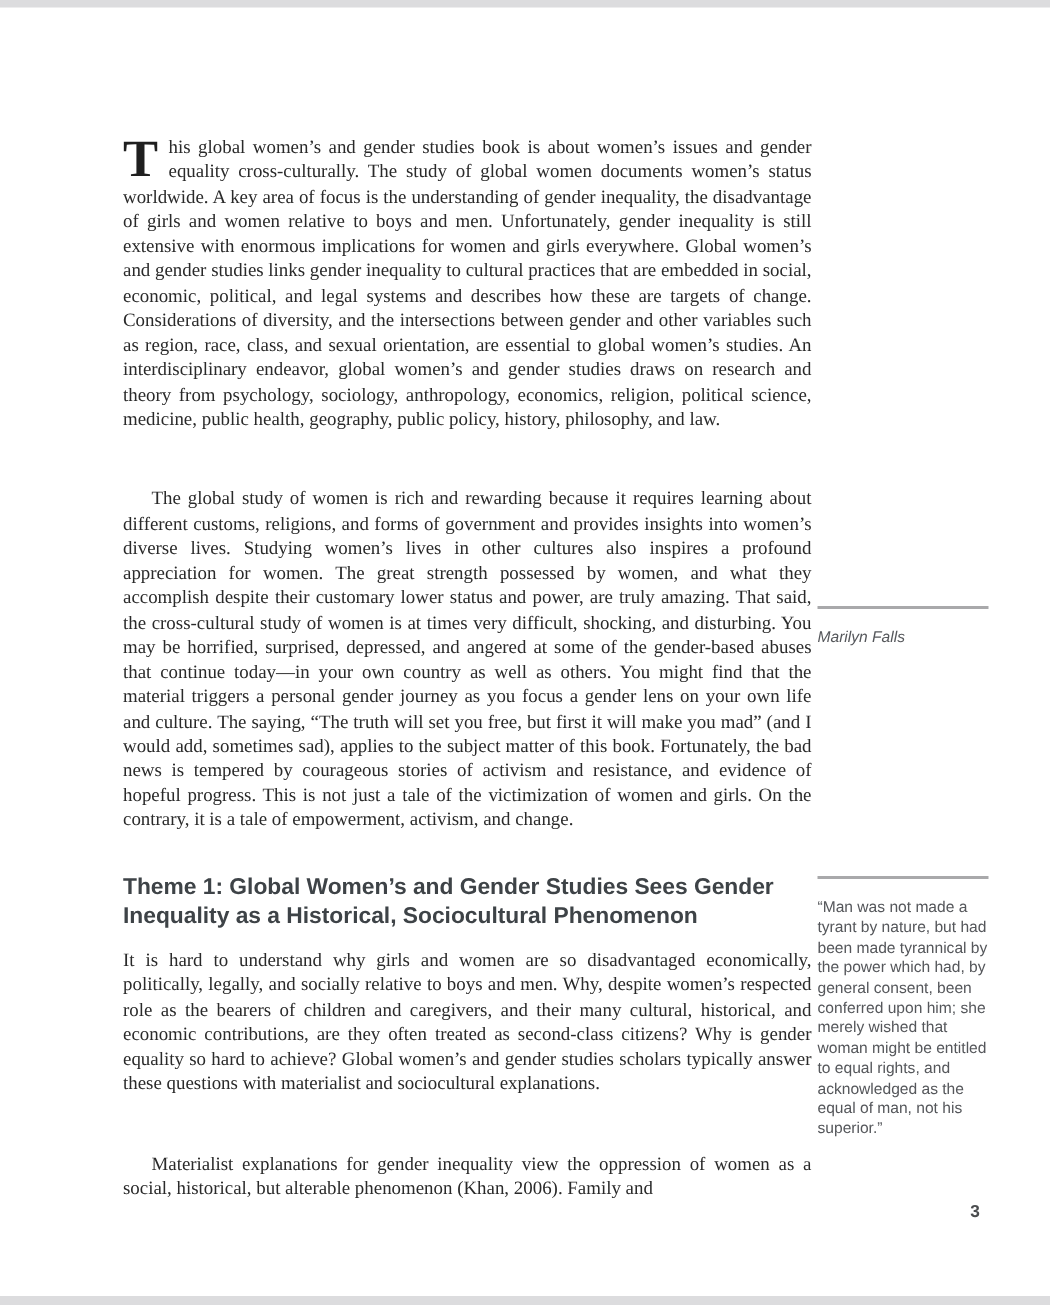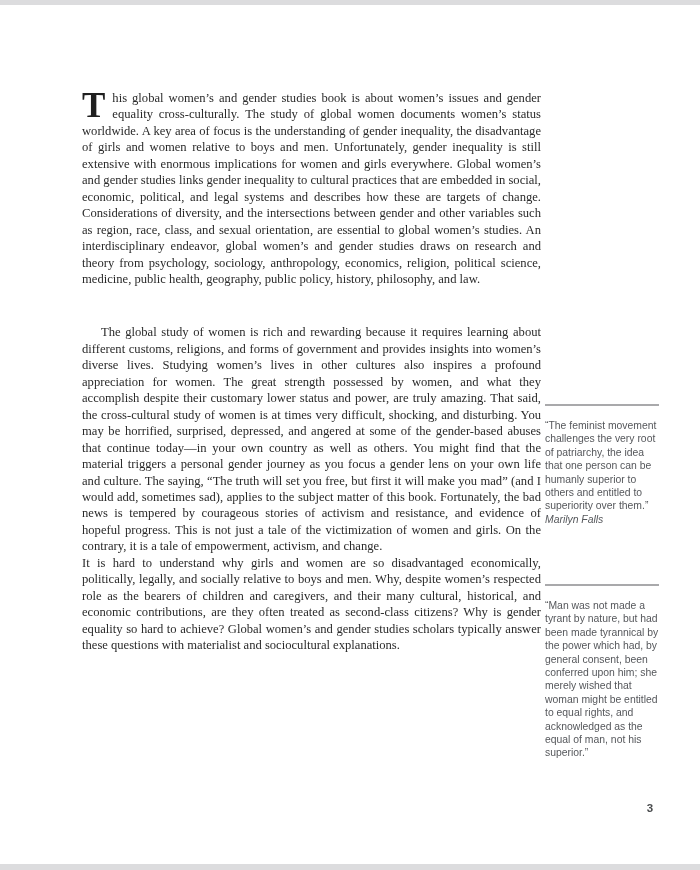--- a/index.html
+++ b/index.html
@@ -46,26 +46,27 @@
   }
 </style>
 </head>
 <body>
 
 <div class="edge-strip-top"></div>
 
 <div class="main-col">
   <p><span class="dropcap">T</span><span><span>his global women’s and gender studies book is about women’s issues and gender equality cross-culturally. The study of global women documents women’s status worldwide. A key area of focus is the understanding of </span><span class="b">gender inequality</span><span>, the disadvantage of girls and women relative to boys and men. Unfortunately, gender inequality is still extensive with enormous implications for women and girls everywhere. Global women’s and gender studies links gender inequality to cultural practices that are embedded in social, economic, political, and legal systems and describes how these are targets of change. Considerations of diversity, and the intersections between gender and other variables such as region, race, class, and sexual orientation, are essential to global women’s studies. An interdisciplinary endeavor, global women’s and gender studies draws on research and theory from psychology, sociology, anthropology, economics, religion, political science, medicine, public health, geography, public policy, history, philosophy, and law.</span></span></p>
   <p class="indent"><span>The global study of women is rich and rewarding because it requires learning about different customs, religions, and forms of government and provides insights into women’s diverse lives. Studying women’s lives in other cultures also inspires a profound appreciation for women. The great strength possessed by women, and what they accomplish despite their customary lower status and power, are truly amazing. That said, the cross-cultural study of women is at times very difficult, shocking, and disturbing. You may be horrified, surprised, depressed, and angered at some of the gender-based abuses that continue today—in your own country as well as others. You might find that the material triggers a personal gender journey as you focus a gender lens on your own life and culture. The saying, “The truth will set you free, but first it will make you mad” (and I would add, sometimes sad), applies to the subject matter of this book. Fortunately, the bad news is tempered by courageous stories of activism and resistance, and evidence of hopeful progress. This is not just a tale of the victimization of women and girls. On the contrary, it is a tale of empowerment, activism, and change.</span></p>
+  <h2 class="section-heading">Theme 1: Global Women’s and Gender Studies Sees Gender Inequality as a Historical, Sociocultural Phenomenon</h2>
   <p><span>It is hard to understand why girls and women are so disadvantaged economically, politically, legally, and socially relative to boys and men. Why, despite women’s respected role as the bearers of children and caregivers, and their many cultural, historical, and economic contributions, are they often treated as second-class citizens? Why is gender equality so hard to achieve? Global women’s and gender studies scholars typically answer these questions with materialist and sociocultural explanations.</span></p>
+  <p class="indent"><span class="b">Materialist explanations for gender inequality</span><span> view the oppression of women as a social, historical, but alterable phenomenon (Khan, 2006). Family and</span></p>
 </div>
 
 <div class="sidebar-quote quote-1">
   <div class="rule"></div>
-  <div>“The feminist movement challenges the very root of patriarchy, the idea that one person can be humanly superior to others and entitled to superiority over them.”</div>
   <div class="attribution">Marilyn Falls</div>
 </div>
 
 <div class="sidebar-quote quote-2">
   <div class="rule"></div>
   <div>“Man was not made a tyrant by nature, but had been made tyrannical by the power which had, by general consent, been conferred upon him; she merely wished that woman might be entitled to equal rights, and acknowledged as the equal of man, not his superior.”</div>
 </div>
 
 <div class="page-number">3</div>
 

